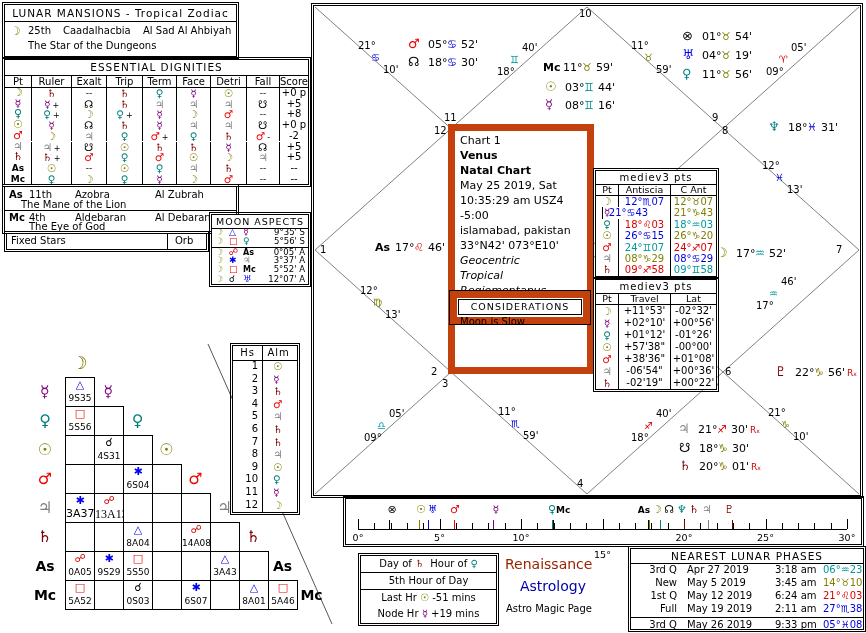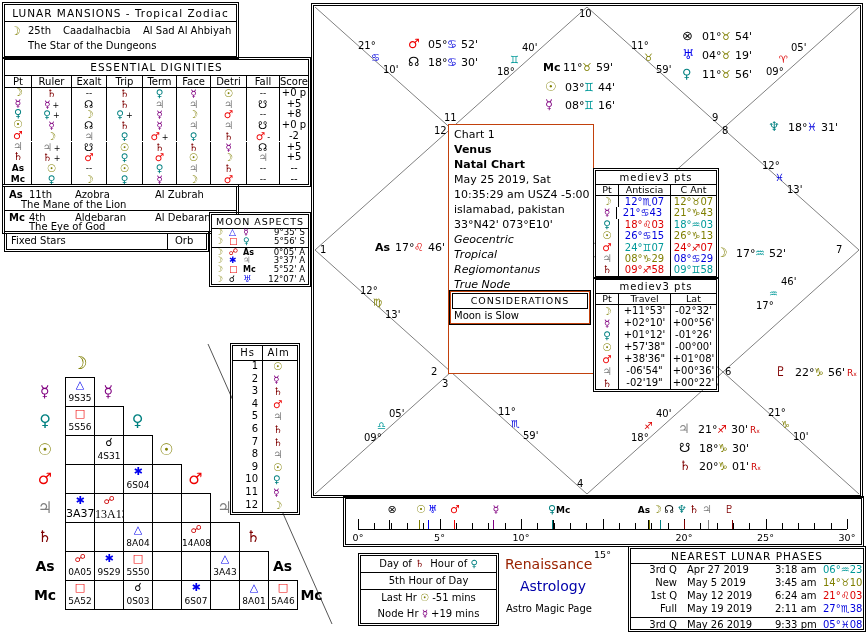--- a/index.html
+++ b/index.html
@@ -1,20 +1,20 @@
 <!DOCTYPE html>
 <html><head>
 <meta charset="utf-8">
 <style>
   html,body{margin:0;padding:0;background:#fff;}
   #app{position:relative;width:866px;height:633px;background:#fff;overflow:hidden;
        font-family:"DejaVu Sans",sans-serif;font-size:11px;color:#000;}
   .abs{position:absolute;}
   .dbox{position:absolute;background:#fff;border:1px solid #000;outline:1px solid #000;outline-offset:1px;box-sizing:border-box;}
-  .sbox{position:absolute;background:#fff;border:1px solid #c2410c;box-sizing:border-box;}
+  .sbox{position:absolute;background:#fff;border:7px solid #c2410c;box-sizing:border-box;}
   .hdr{border-bottom:1px solid #000;text-align:center;letter-spacing:1px;font-size:10.5px;overflow:hidden;white-space:nowrap;}
   .vl{border-left:1px solid #000;}
   .small{font-size:10px;}
   .it{font-style:italic;}
   .b{font-weight:bold;}
   svg{display:block;}
 </style>
 </head>
 <body>
 
@@ -514,28 +514,28 @@
   <div class="dbox" style="left:595px;top:170px;width:122px;height:107px;z-index:6">
     <div class="hdr" style="height:13px;line-height:13px;font-size:10px">mediev3 pts</div>
     <div id="antiscia-table" class="abs" style="left:0;top:13px;width:120px;height:92px">
         <div style="position: absolute; left: 0px; top: 0px; width: 22px; height: 12px; line-height: 12px; text-align: center; font-size: 9.5px; border-bottom: 1px solid rgb(0, 0, 0); border-left: none; box-sizing: border-box;">Pt</div>
         <div style="position: absolute; left: 22px; top: 0px; width: 52px; height: 12px; line-height: 12px; text-align: center; font-size: 9.5px; border-bottom: 1px solid rgb(0, 0, 0); border-left: 1px solid rgb(0, 0, 0); box-sizing: border-box;">Antiscia</div>
         <div style="position: absolute; left: 74px; top: 0px; width: 46px; height: 12px; line-height: 12px; text-align: center; font-size: 9.5px; border-bottom: 1px solid rgb(0, 0, 0); border-left: 1px solid rgb(0, 0, 0); box-sizing: border-box;">C Ant</div>
         <div style="position: absolute; left: 0px; top: 12px; width: 22px; height: 11.4px; line-height: 11.4px; text-align: center; font-size: 10px; border-left: none; box-sizing: border-box; white-space: nowrap; overflow: hidden;"><span style="color: rgb(127, 127, 0); font-size: 10.5px;">☽</span></div>
         <div style="position: absolute; left: 22px; top: 12px; width: 52px; height: 11.4px; line-height: 11.4px; text-align: center; font-size: 10px; border-left: 1px solid rgb(0, 0, 0); box-sizing: border-box; white-space: nowrap; overflow: hidden; color: rgb(0, 0, 221);">12°♏07</div>
         <div style="position: absolute; left: 74px; top: 12px; width: 46px; height: 11.4px; line-height: 11.4px; text-align: center; font-size: 10px; border-left: 1px solid rgb(0, 0, 0); box-sizing: border-box; white-space: nowrap; overflow: hidden; color: rgb(127, 127, 0);">12°♉07</div>
         <div style="position: absolute; left: 0px; top: 23.4px; width: 22px; height: 11.4px; line-height: 11.4px; text-align: center; font-size: 10px; border-left: none; box-sizing: border-box; white-space: nowrap; overflow: hidden;"><span style="color: rgb(128, 0, 128); font-size: 10.5px;">☿</span></div>
-        <div style="position: absolute; left: 20px; top: 23.4px; width: 52px; height: 11.4px; line-height: 11.4px; text-align: center; font-size: 10px; border-left: 1px solid rgb(0, 0, 0); box-sizing: border-box; white-space: nowrap; overflow: hidden; color: rgb(0, 0, 221);">21°♋43</div>
+        <div style="position: absolute; left: 6px; top: 23.4px; width: 52px; height: 11.4px; line-height: 11.4px; text-align: center; font-size: 10px; border-left: 1px solid rgb(0, 0, 0); box-sizing: border-box; white-space: nowrap; overflow: hidden; color: rgb(0, 0, 221);">21°♋43</div>
         <div style="position: absolute; left: 74px; top: 23.4px; width: 46px; height: 11.4px; line-height: 11.4px; text-align: center; font-size: 10px; border-left: 1px solid rgb(0, 0, 0); box-sizing: border-box; white-space: nowrap; overflow: hidden; color: rgb(127, 127, 0);">21°♑43</div>
         <div style="position: absolute; left: 0px; top: 34.8px; width: 22px; height: 11.4px; line-height: 11.4px; text-align: center; font-size: 10px; border-left: none; box-sizing: border-box; white-space: nowrap; overflow: hidden;"><span style="color: rgb(0, 128, 128); font-size: 10.5px;">♀</span></div>
         <div style="position: absolute; left: 22px; top: 34.8px; width: 52px; height: 11.4px; line-height: 11.4px; text-align: center; font-size: 10px; border-left: 1px solid rgb(0, 0, 0); box-sizing: border-box; white-space: nowrap; overflow: hidden; color: rgb(221, 0, 0);">18°♌03</div>
         <div style="position: absolute; left: 74px; top: 34.8px; width: 46px; height: 11.4px; line-height: 11.4px; text-align: center; font-size: 10px; border-left: 1px solid rgb(0, 0, 0); box-sizing: border-box; white-space: nowrap; overflow: hidden; color: rgb(0, 153, 153);">18°♒03</div>
         <div style="position: absolute; left: 0px; top: 46.2px; width: 22px; height: 11.4px; line-height: 11.4px; text-align: center; font-size: 10px; border-left: none; box-sizing: border-box; white-space: nowrap; overflow: hidden;"><span style="color: rgb(127, 127, 0); font-size: 10.5px;">☉</span></div>
         <div style="position: absolute; left: 22px; top: 46.2px; width: 52px; height: 11.4px; line-height: 11.4px; text-align: center; font-size: 10px; border-left: 1px solid rgb(0, 0, 0); box-sizing: border-box; white-space: nowrap; overflow: hidden; color: rgb(0, 0, 221);">26°♋15</div>
-        <div style="position: absolute; left: 74px; top: 46.2px; width: 46px; height: 11.4px; line-height: 11.4px; text-align: center; font-size: 10px; border-left: 1px solid rgb(0, 0, 0); box-sizing: border-box; white-space: nowrap; overflow: hidden; color: rgb(127, 127, 0);">26°♑13</div>
+        <div style="position: absolute; left: 74px; top: 46.2px; width: 46px; height: 11.4px; line-height: 11.4px; text-align: center; font-size: 10px; border-left: 1px solid rgb(0, 0, 0); box-sizing: border-box; white-space: nowrap; overflow: hidden; color: rgb(127, 127, 0);">26°♑20</div>
         <div style="position: absolute; left: 0px; top: 57.6px; width: 22px; height: 11.4px; line-height: 11.4px; text-align: center; font-size: 10px; border-left: none; box-sizing: border-box; white-space: nowrap; overflow: hidden;"><span style="color: rgb(238, 0, 0); font-size: 10.5px;">♂</span></div>
         <div style="position: absolute; left: 22px; top: 57.6px; width: 52px; height: 11.4px; line-height: 11.4px; text-align: center; font-size: 10px; border-left: 1px solid rgb(0, 0, 0); box-sizing: border-box; white-space: nowrap; overflow: hidden; color: rgb(0, 153, 153);">24°♊07</div>
         <div style="position: absolute; left: 74px; top: 57.6px; width: 46px; height: 11.4px; line-height: 11.4px; text-align: center; font-size: 10px; border-left: 1px solid rgb(0, 0, 0); box-sizing: border-box; white-space: nowrap; overflow: hidden; color: rgb(221, 0, 0);">24°♐07</div>
         <div style="position: absolute; left: 0px; top: 69px; width: 22px; height: 11.4px; line-height: 11.4px; text-align: center; font-size: 10px; border-left: none; box-sizing: border-box; white-space: nowrap; overflow: hidden;"><span style="color: rgb(128, 128, 128); font-size: 10.5px;">♃</span></div>
         <div style="position: absolute; left: 22px; top: 69px; width: 52px; height: 11.4px; line-height: 11.4px; text-align: center; font-size: 10px; border-left: 1px solid rgb(0, 0, 0); box-sizing: border-box; white-space: nowrap; overflow: hidden; color: rgb(127, 127, 0);">08°♑29</div>
         <div style="position: absolute; left: 74px; top: 69px; width: 46px; height: 11.4px; line-height: 11.4px; text-align: center; font-size: 10px; border-left: 1px solid rgb(0, 0, 0); box-sizing: border-box; white-space: nowrap; overflow: hidden; color: rgb(0, 0, 221);">08°♋29</div>
         <div style="position: absolute; left: 0px; top: 80.4px; width: 22px; height: 11.4px; line-height: 11.4px; text-align: center; font-size: 10px; border-left: none; box-sizing: border-box; white-space: nowrap; overflow: hidden;"><span style="color: rgb(127, 0, 0); font-size: 10.5px;">♄</span></div>
         <div style="position: absolute; left: 22px; top: 80.4px; width: 52px; height: 11.4px; line-height: 11.4px; text-align: center; font-size: 10px; border-left: 1px solid rgb(0, 0, 0); box-sizing: border-box; white-space: nowrap; overflow: hidden; color: rgb(221, 0, 0);">09°♐58</div>
         <div style="position: absolute; left: 74px; top: 80.4px; width: 46px; height: 11.4px; line-height: 11.4px; text-align: center; font-size: 10px; border-left: 1px solid rgb(0, 0, 0); box-sizing: border-box; white-space: nowrap; overflow: hidden; color: rgb(0, 153, 153);">09°♊58</div>
       </div>

